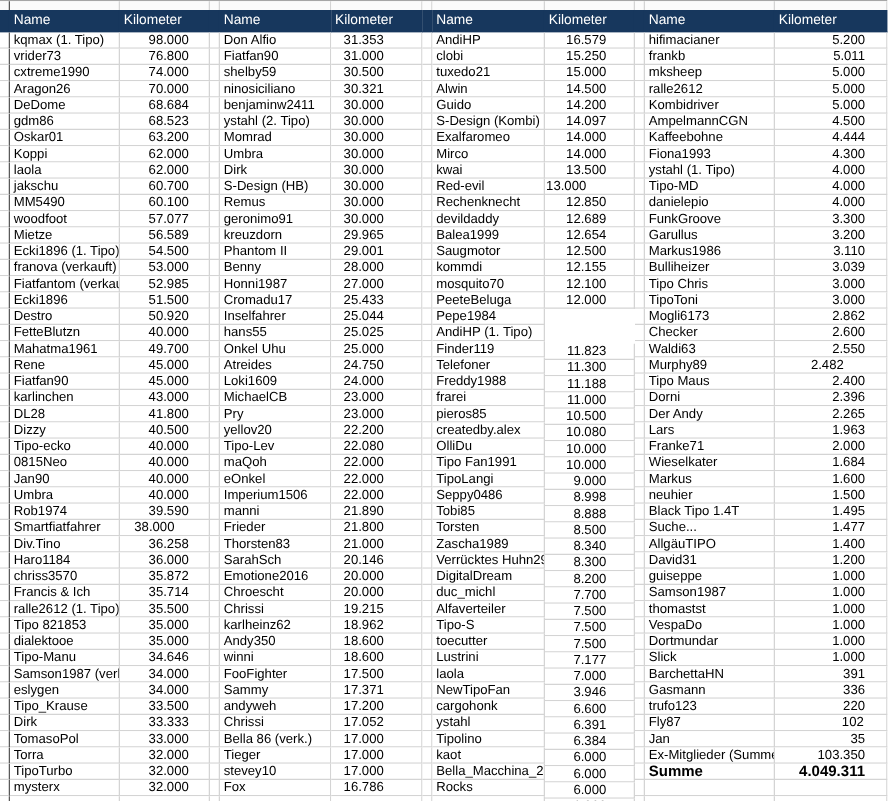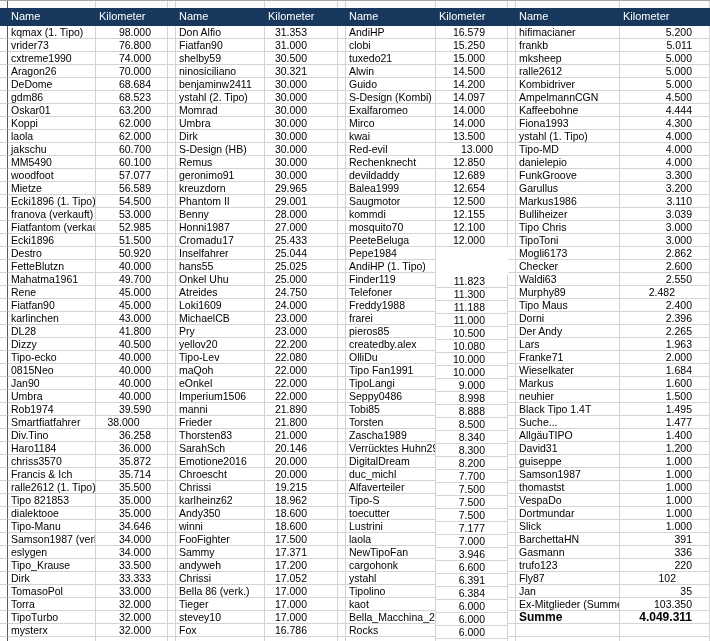--- a/index.html
+++ b/index.html
@@ -462,21 +462,21 @@
       <div class="hdr">Kilometer</div>
       <div class="cell km" style="padding-right: 22px;">16.579</div>
       <div class="cell km" style="padding-right: 22px;">15.250</div>
       <div class="cell km" style="padding-right: 22px;">15.000</div>
       <div class="cell km" style="padding-right: 22px;">14.500</div>
       <div class="cell km" style="padding-right: 22px;">14.200</div>
       <div class="cell km" style="padding-right: 22px;">14.097</div>
       <div class="cell km" style="padding-right: 22px;">14.000</div>
       <div class="cell km" style="padding-right: 22px;">14.000</div>
       <div class="cell km" style="padding-right: 22px;">13.500</div>
-      <div class="cell km" style="padding-right: 14px;">13.000</div>
+      <div class="cell km" style="padding-right: 38px;">13.000</div>
       <div class="cell km" style="padding-right: 22px;">12.850</div>
       <div class="cell km" style="padding-right: 22px;">12.689</div>
       <div class="cell km" style="padding-right: 22px;">12.654</div>
       <div class="cell km" style="padding-right: 22px;">12.500</div>
       <div class="cell km" style="padding-right: 22px;">12.155</div>
       <div class="cell km" style="padding-right: 22px;">12.100</div>
       <div class="cell km" style="padding-right: 22px;">12.000</div>
       <div class="cell km" style="padding-right: 22px; margin-top: 28px;">11.823</div>
       <div class="cell km" style="padding-right: 22px;">11.300</div>
       <div class="cell km" style="padding-right: 22px;">11.188</div>
@@ -651,20 +651,20 @@
       <div class="cell km" style="padding-right: 17px;">1.200</div>
       <div class="cell km" style="padding-right: 17px;">1.000</div>
       <div class="cell km" style="padding-right: 17px;">1.000</div>
       <div class="cell km" style="padding-right: 17px;">1.000</div>
       <div class="cell km" style="padding-right: 17px;">1.000</div>
       <div class="cell km" style="padding-right: 17px;">1.000</div>
       <div class="cell km" style="padding-right: 17px;">1.000</div>
       <div class="cell km" style="padding-right: 17px;">391</div>
       <div class="cell km" style="padding-right: 17px;">336</div>
       <div class="cell km" style="padding-right: 17px;">220</div>
-      <div class="cell km" style="padding-right: 33px;">102</div>
+      <div class="cell km" style="padding-right: 18px;">102</div>
       <div class="cell km" style="padding-right: 17px;">35</div>
       <div class="cell km" style="padding-right: 17px;">103.350</div>
       <div class="cell km bold" style="padding-right: 17px;">4.049.311</div>
       <div class="cell km" style="padding-right: 17px;"></div>
       <div class="partial"></div>
     </div>
   </div>
 
 </body></html>

